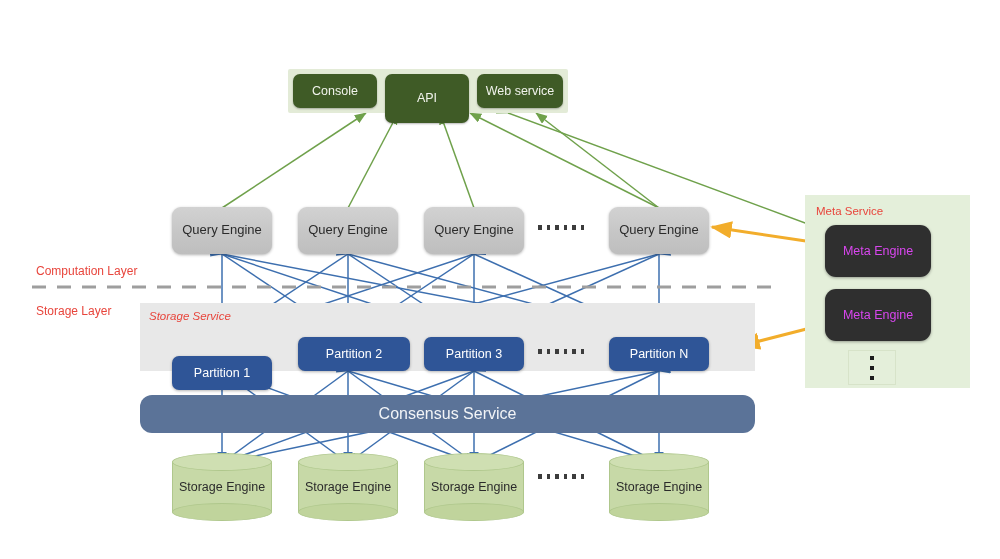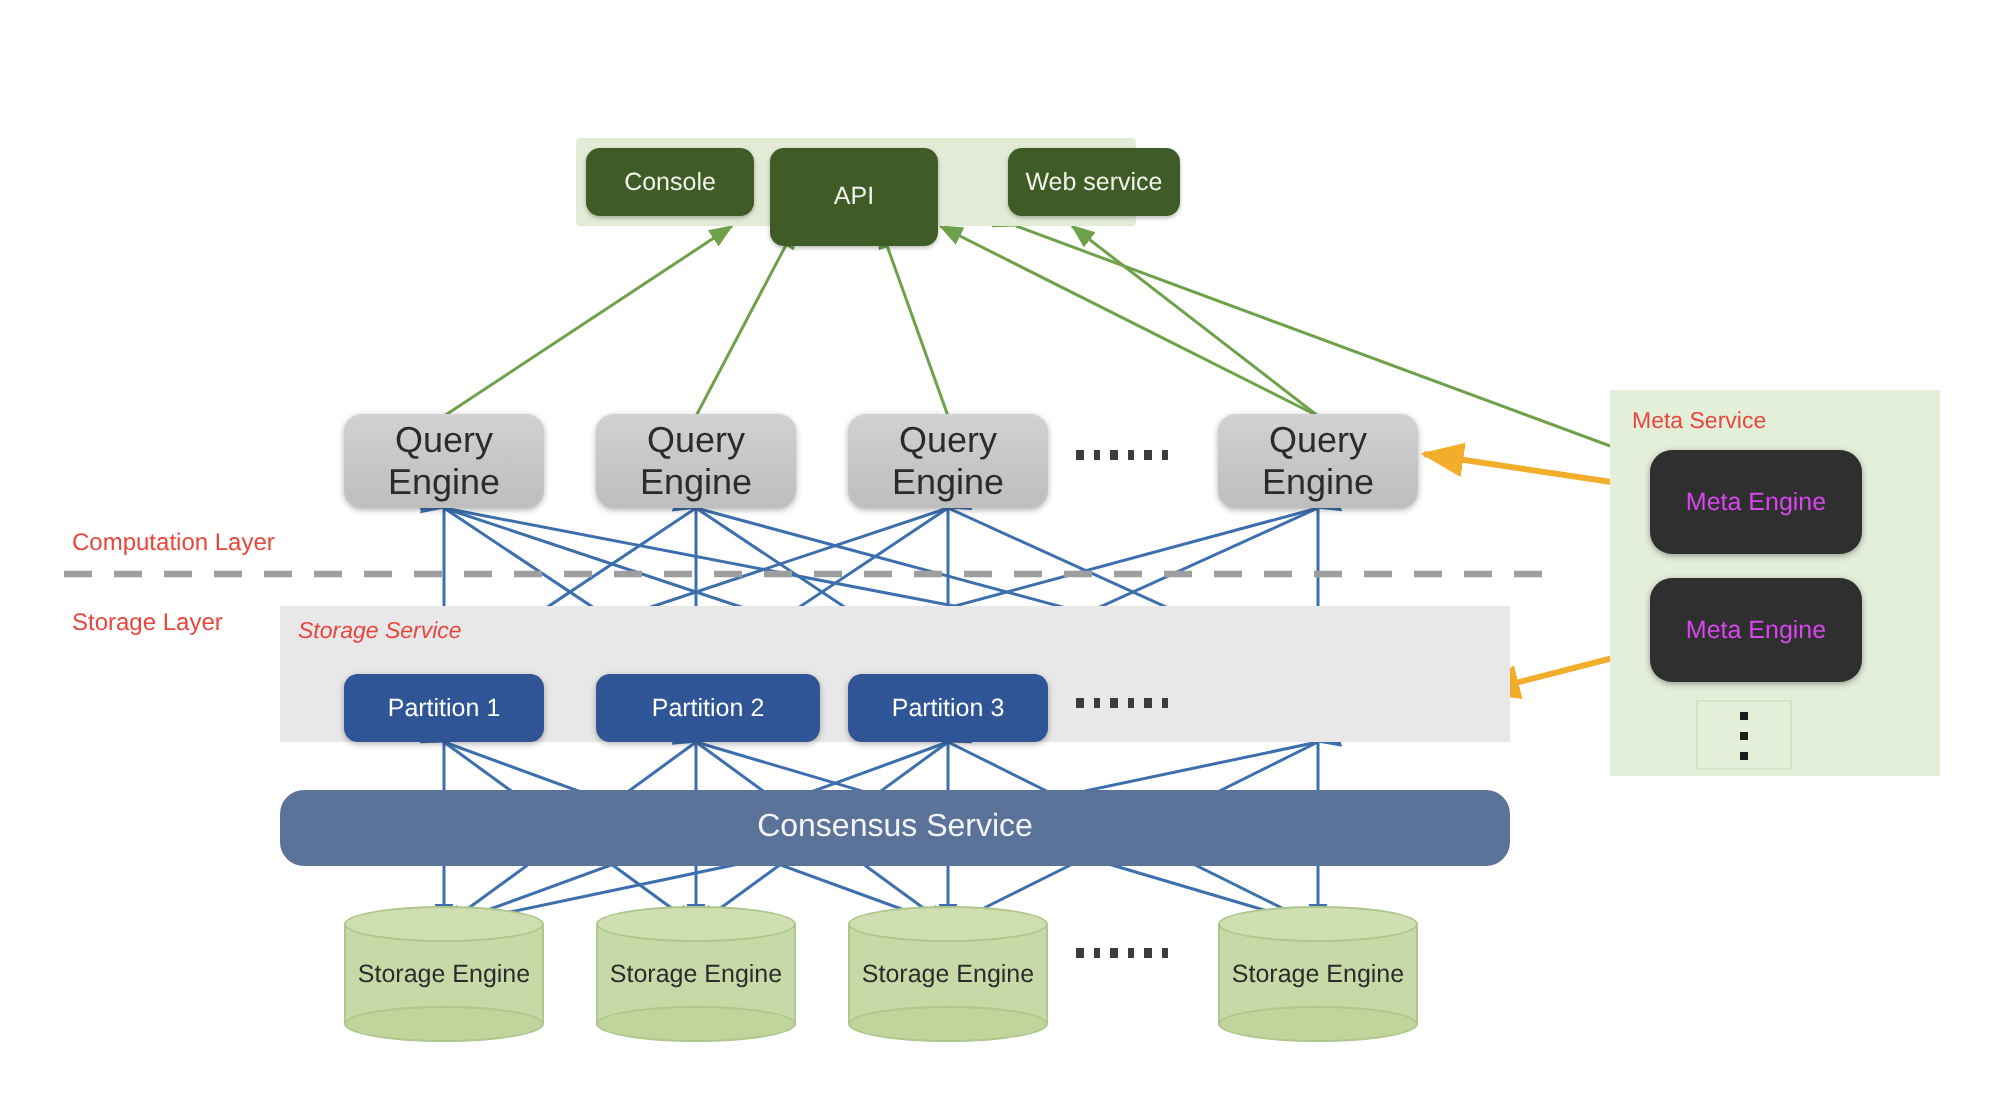--- a/index.html
+++ b/index.html
@@ -9,21 +9,21 @@
 
   .node{position:absolute;box-sizing:border-box;display:flex;align-items:center;
         justify-content:center;text-align:center;line-height:1.15;}
 
   
   .svc-band{position:absolute;background:#E3EBD7;border-radius:2px;}
   .svc{background:#3F5B26;color:#F1F3EC;border-radius:7px;font-size:12.5px;
        box-shadow:0 1px 2px rgba(0,0,0,.28);}
 
   
-  .qe{background:#C8C8C8;color:#2B2B2B;border-radius:9px;font-size:18px;
+  .qe{background:#C8C8C8;color:#2B2B2B;border-radius:9px;font-size:13px;
       box-shadow:0 1px 3px rgba(0,0,0,.30);
       background-image:linear-gradient(180deg,#D2D2D2 0%,#C6C6C6 55%,#BEBEBE 100%);}
 
   
   .stor-band{position:absolute;background:#E8E8E8;}
   .part{background:#2F5597;color:#fff;border-radius:7px;font-size:12.5px;
         box-shadow:0 1px 3px rgba(0,0,0,.30);}
 
   
   .consensus{position:absolute;background:#5B7398;color:#F2F4F7;font-size:16px;
@@ -132,21 +132,21 @@
   </svg>
 
   <div class="svc-band" style="left:288px;top:53px;width:280px;height:44px;"></div>
 
   <div class="node svc" style="left:293px;top:58px;width:84px;height:34px;">
     <span>Console</span>
   </div>
   <div class="node svc" style="left:385px;top:58px;width:84px;height:49px;">
     <span>API</span>
   </div>
-  <div class="node svc" style="left:504px;top:58px;width:86px;height:34px;">
+  <div class="node svc" style="left:477px;top:58px;width:86px;height:34px;">
     <span>Web service</span>
   </div>
 
   <div class="node qe" style="left:172px;top:191px;width:100px;height:47px;">
     <span>Query Engine</span>
   </div>
   <div class="node qe" style="left:298px;top:191px;width:100px;height:47px;">
     <span>Query Engine</span>
   </div>
   <div class="node qe" style="left:424px;top:191px;width:100px;height:47px;">
@@ -163,29 +163,32 @@
       <i></i>
       <i></i>
   </div>
 
   <div class="layer-lbl" style="left:36px;top:248px;">Computation Layer</div>
   <div class="layer-lbl" style="left:36px;top:288px;">Storage Layer</div>
 
   <div class="stor-band" style="left:140px;top:287px;width:615px;height:68px;"></div>
   <div class="band-lbl" style="left:149px;top:294px;">Storage Service</div>
 
-  <div class="node part" style="left:172px;top:321px;width:100px;height:34px;">
+  <div class="node part" style="left:172px;top:340px;width:100px;height:34px;">
     <span>Partition 1</span>
   </div>
   <div class="node part" style="left:298px;top:321px;width:112px;height:34px;">
     <span>Partition 2</span>
   </div>
   <div class="node part" style="left:424px;top:321px;width:100px;height:34px;">
     <span>Partition 3</span>
   </div>
+  <div class="node part" style="left:609px;top:321px;width:100px;height:34px;">
+    <span>Partition N</span>
+  </div>
   <div class="edots" style="left:538px;top:333px;">
     <i></i>
       <i></i>
       <i></i>
       <i></i>
       <i></i>
       <i></i>
   </div>
 
   <div class="consensus" style="left:140px;top:379px;width:615px;height:38px;">

